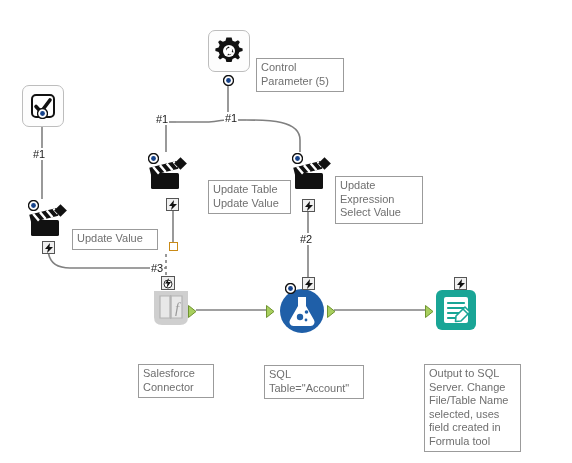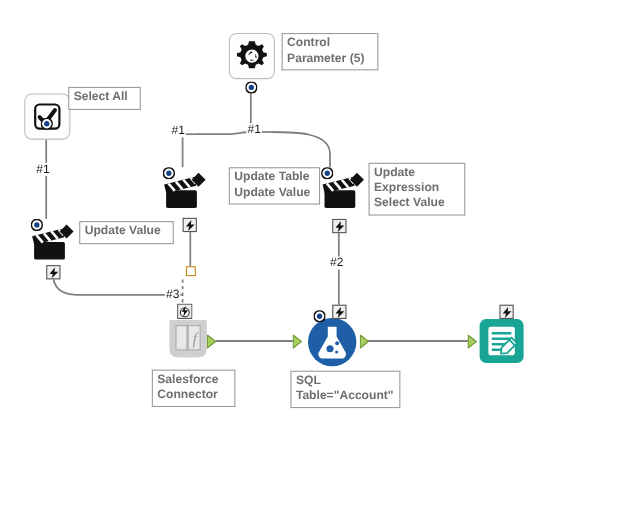--- a/index.html
+++ b/index.html
@@ -44,22 +44,23 @@
   
   .lbl {
     position: absolute;
     border: 1px solid #9b9b9b;
     background: #ffffff;
     color: #6f6f6f;
     font-size: 11px;
     line-height: 13.5px;
     padding: 2px 4px 3px 4px;
     white-space: pre-line;
-    font-weight: bold;
+    font-weight: normal;
     letter-spacing: 0px;
+    margin-top: 28px;
   }
   
   .conn-num {
     position: absolute;
     font-size: 11px;
     color: #1a1a1a;
     font-family: "Liberation Sans", sans-serif;
     background: #ffffff;
     padding: 0 1px;
   }
@@ -131,21 +132,20 @@
         <path d="M6,13.5 L11,19 L20,7" fill="none" stroke="#111" stroke-width="3.6" stroke-linecap="round" stroke-linejoin="round"></path>
       </svg>
     </div>
   </div>
   <div class="anchor" style="left:37px; top:105px;">
     <svg width="11" height="11" viewBox="0 0 11 11">
       <circle cx="5.5" cy="5.5" r="5" fill="#fff" stroke="#111" stroke-width="1.4"></circle>
       <circle cx="5.5" cy="5.5" r="2.4" fill="#15428b"></circle>
     </svg>
   </div>
-  <div class="lbl" style="left:62px; top:79px; width:56px;">Select All</div>
 
   <div class="node" style="left:208px; top:30px;">
     <div class="node-box">
       <svg width="30" height="30" viewBox="0 0 30 30">
         <path d="M15,1.5 l2.6,0 l0.9,3.2 l2.6,1.1 l2.9,-1.6 l1.9,1.9 l-1.6,2.9 l1.1,2.6 l3.2,0.9 l0,2.6
                  l-3.2,0.9 l-1.1,2.6 l1.6,2.9 l-1.9,1.9 l-2.9,-1.6 l-2.6,1.1 l-0.9,3.2 l-2.6,0 l-2.6,0
                  l-0.9,-3.2 l-2.6,-1.1 l-2.9,1.6 l-1.9,-1.9 l1.6,-2.9 l-1.1,-2.6 l-3.2,-0.9 l0,-2.6
                  l3.2,-0.9 l1.1,-2.6 l-1.6,-2.9 l1.9,-1.9 l2.9,1.6 l2.6,-1.1 l0.9,-3.2 z" fill="#111"></path>
         <circle cx="15" cy="15" r="6" fill="#fff"></circle>
         <path d="M12,12.8 l2.4,-2.2 l1.3,1.5 l-1.1,0 a2.9,2.9 0 0 0 -2.3,2.6 z" fill="#111"></path>
@@ -305,20 +305,26 @@
   <div class="bolt-badge" style="left:454px; top:277px;">
     <svg width="8" height="10" viewBox="0 0 8 10">
         <path d="M5,0 L0,6 L3,6 L2,10 L8,4 L4.5,4 Z" fill="#111"></path>
       </svg>
   </div>
   <div class="port" style="left:425px; top:304px;">
     <svg width="9" height="13" viewBox="0 0 9 13">
         <path d="M0.5,0.5 L0.5,12.5 L8,6.5 Z" fill="#a8cf5e" stroke="#6f9430" stroke-width="1"></path>
       </svg>
   </div>
+  <div class="lbl" style="left:424px; top:336px; width:87px;">Output to SQL
+Server. Change
+File/Table Name
+selected, uses
+field created in
+Formula tool</div>
 
   <div class="conn-num" style="left:155px; top:113px;">#1</div>
   <div class="conn-num" style="left:224px; top:112px;">#1</div>
   <div class="conn-num" style="left:32px; top:148px;">#1</div>
   <div class="conn-num" style="left:299px; top:233px;">#2</div>
   <div class="conn-num" style="left:150px; top:262px;">#3</div>
 
 </div>
 
 </body></html>

